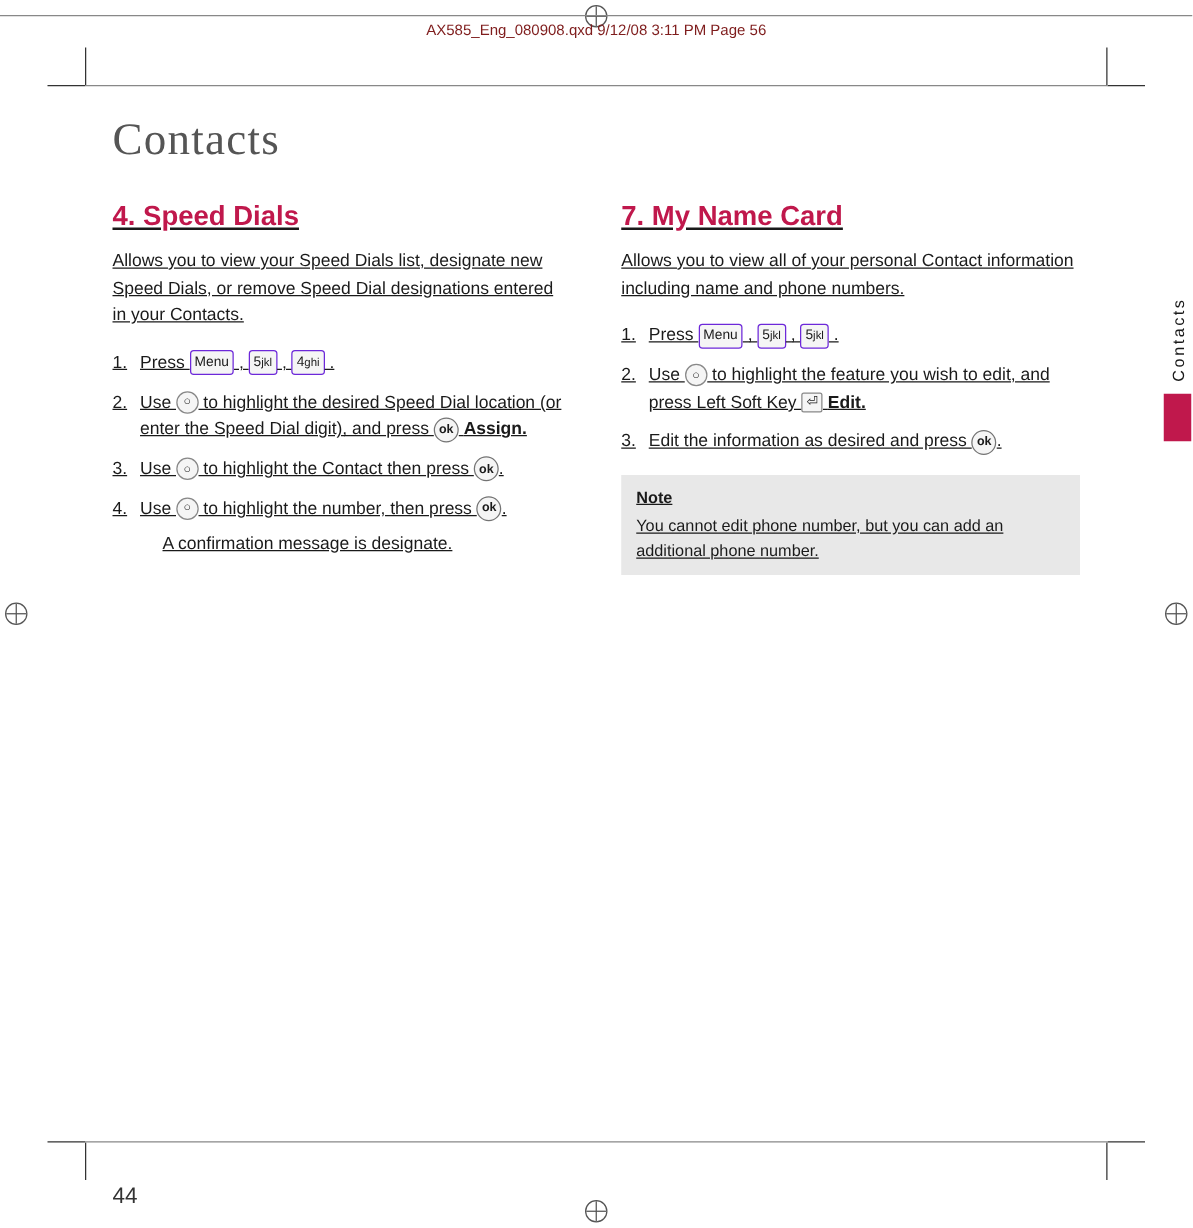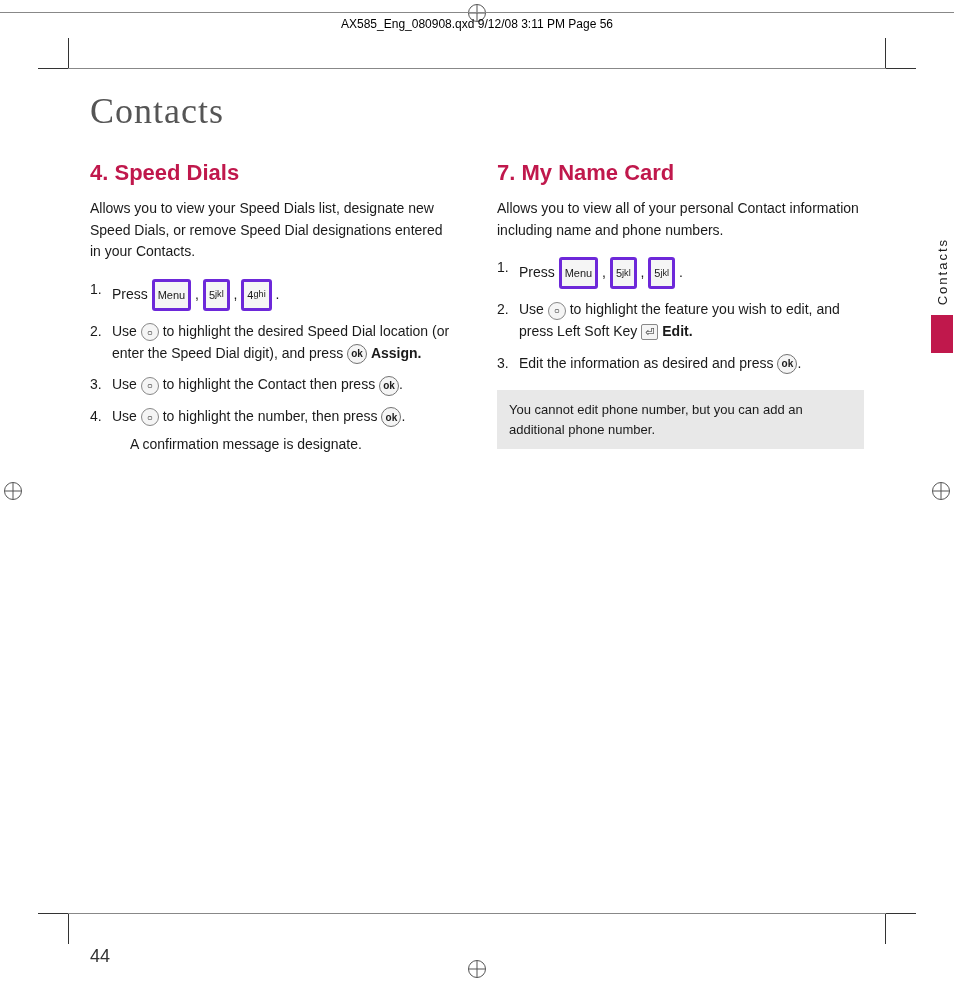--- a/index.html
+++ b/index.html
@@ -18,21 +18,21 @@
     
     .top-bar {
       position: absolute;
       top: 12px;
       left: 0;
       right: 0;
       display: flex;
       justify-content: center;
       align-items: center;
       font-size: 12px;
-      color: #000000;
+      color: #7f1d1d;
       font-family: Arial, sans-serif;
       border-top: 1px solid #888;
       padding-top: 4px;
     }
 
     
     .crop-mark {
       position: absolute;
       background: #333;
     }
@@ -139,20 +139,21 @@
       color: #555;
       margin-bottom: 28px;
       font-family: 'Times New Roman', Times, serif;
       letter-spacing: 1px;
     }
 
     
     .columns {
       display: flex;
       gap: 40px;
+      text-decoration: underline;
     }
 
     .col-left {
       flex: 1;
     }
 
     .col-right {
       flex: 1;
     }
 
@@ -196,28 +197,28 @@
 
     .step-content {
       flex: 1;
     }
 
     
     .key-btn {
       display: inline-flex;
       align-items: center;
       justify-content: center;
-      border: 3px solid #6d28d9;
+      border: 1px solid #6d28d9;
       border-radius: 3px;
       padding: 0px 3px;
       font-size: 11px;
       font-family: Arial, Helvetica, sans-serif;
       background: #f5f5f5;
       min-width: 22px;
-      height: 32px;
+      height: 20px;
       vertical-align: middle;
       line-height: 1;
     }
 
     .key-btn-round {
       display: inline-flex;
       align-items: center;
       justify-content: center;
       border: 1px solid #888;
       border-radius: 50%;
@@ -411,20 +412,21 @@
         <div class="step">
           <span class="step-number">3.</span>
           <span class="step-content">
             Edit the information as desired and press <span class="key-ok">ok</span>.
           </span>
         </div>
 
       </div>
 
       <div class="note-box">
+        <div class="note-title">Note</div>
         <div class="note-text">You cannot edit phone number, but you can add an additional phone number.</div>
       </div>
 
     </div>
 
   </div>
 </div>
 
 <div style="position:absolute; right:0; top:230px; width:24px; display:flex; flex-direction:column; align-items:center;">
   <div style="writing-mode:vertical-rl; transform:rotate(180deg); font-size:13px; font-family:Arial,sans-serif; color:#1a1a1a; letter-spacing:2px; padding: 8px 4px; margin-bottom:2px;">Contacts</div>

